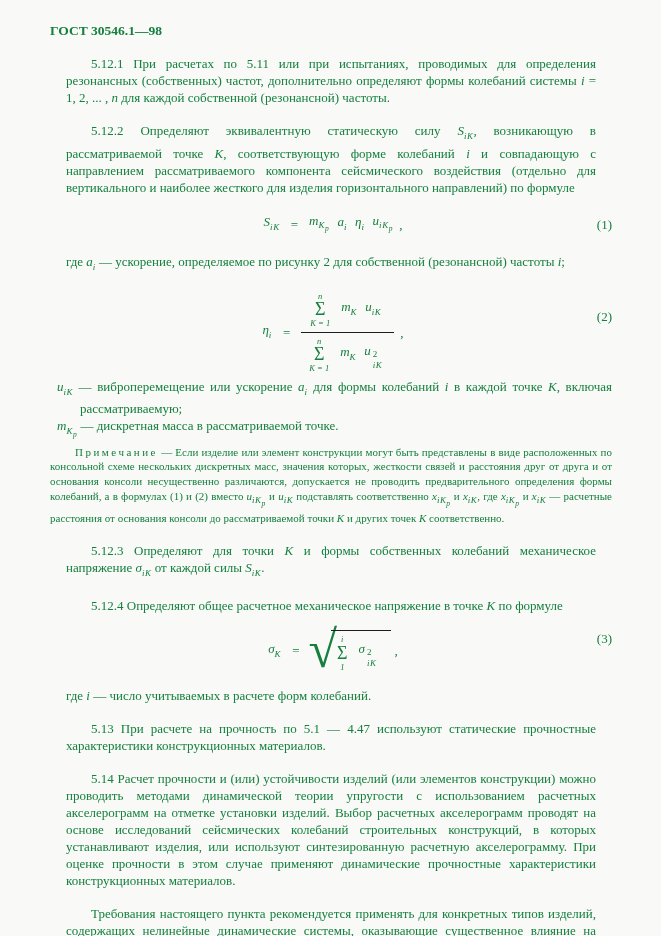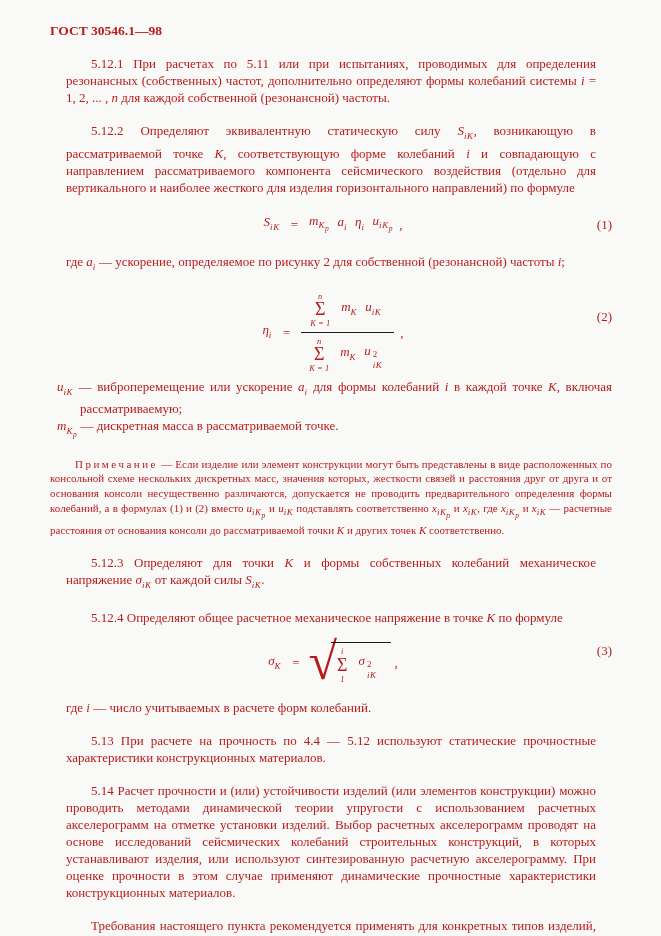--- a/index.html
+++ b/index.html
@@ -1,28 +1,28 @@
 <!DOCTYPE html>
 <html><head>
 <meta charset="utf-8">
 <style>
   html,body{margin:0;padding:0;background:#f8f8f7;}
   .page{
     width:661px;height:936px;box-sizing:border-box;
     padding:22px 49px 0 50px;
     background:#f9f9f8;
     font-family:"Liberation Serif",serif;
-    font-size:13px;line-height:17px;color:#b91c1c;
+    font-size:13px;line-height:17px;color:#15803d;
     overflow:hidden;
   }
   .header{font-weight:bold;font-size:13.5px;margin:0 0 13px 0;}
   .para{margin:16px;text-align:justify;text-indent:25px;}
   .noindent{text-indent:0;}
   .defline{margin:0;text-align:justify;padding-left:30px;text-indent:-23px;}
-  .note{margin:14px 0 2px 0;font-size:11px;line-height:14.6px;text-align:justify;text-indent:25px;}
+  .note{margin:2px 0 2px 0;font-size:11px;line-height:14.6px;text-align:justify;text-indent:25px;}
   .note-label{letter-spacing:2.5px;}
   .var{font-style:italic;}
   .var sub{font-size:9px;font-style:italic;letter-spacing:0.5px;}
   .var sub sub{font-size:7.5px;}
   
   .formula-row{position:relative;display:flex;justify-content:center;align-items:center;margin:7px 0 5px 0;}
   .fnum{position:absolute;right:0;}
   .f1 .fnum{top:50%;transform:translateY(-50%);}
   .f2 .fnum{top:16px;}
   .f3 .fnum{top:0;}
@@ -129,18 +129,18 @@
                 <span class="ss-sub">iК</span>
               </span></span>
         </span>
       </span>
       <span class="mcomma">,</span>
     </span>
     <span class="fnum">(3)</span>
   </div>
 
   <p class="para noindent">где <i class="var">i</i> — число учитываемых в расчете форм колебаний.</p>
-  <p class="para">5.13 При расчете на прочность по 4.4 — 5.12 используют статические прочностные характеристики конструкционных материалов.</p>
+  <p class="para">5.13 При расчете на прочность по 5.1 — 4.47 используют статические прочностные характеристики конструкционных материалов.</p>
   <p class="para">5.14 Расчет прочности и (или) устойчивости изделий (или элементов конструкции) можно проводить методами динамической теории упругости с использованием расчетных акселерограмм на отметке установки изделий. Выбор расчетных акселерограмм проводят на основе исследований сейсмических колебаний строительных конструкций, в которых устанавливают изделия, или используют синтезированную расчетную акселерограмму. При оценке прочности в этом случае применяют динамические прочностные характеристики конструкционных материалов.</p>
   <p class="para">Требования настоящего пункта рекомендуется применять для конкретных типов изделий, содержащих нелинейные динамические системы, оказывающие существенное влияние на устойчивость изделий к механическим ВВФ, при наличии специального технического обоснования. В этом случае рекомендуется также заменять испытания на виброустойчивость при воздействии синусоидальной вибрации по ГОСТ 30546.2 испытаниями на виброустойчивость при воздействии колебаний, соответствующих указанным в настоящем пункте акселерограммам.</p>
   <p class="para">5.15.1 В качестве внешнего сейсмического воздействия используют акселерограмму движения оснований (опор) расчетной модели.</p>
 
 </div>
 
 </body></html>

